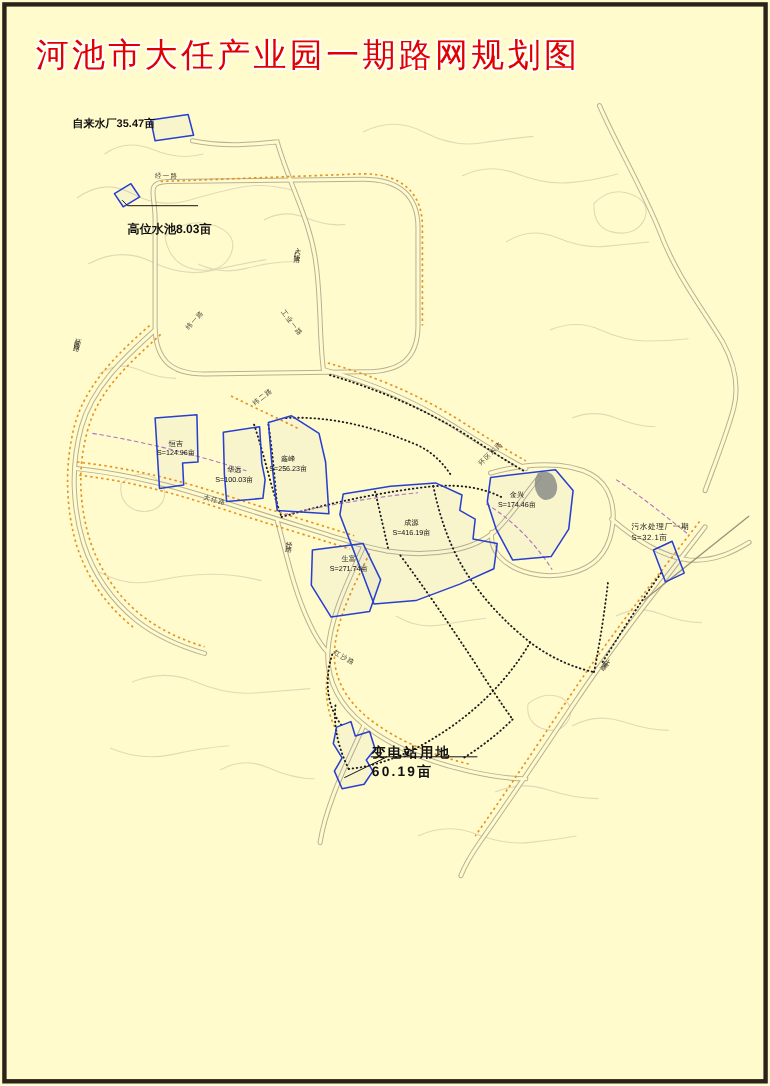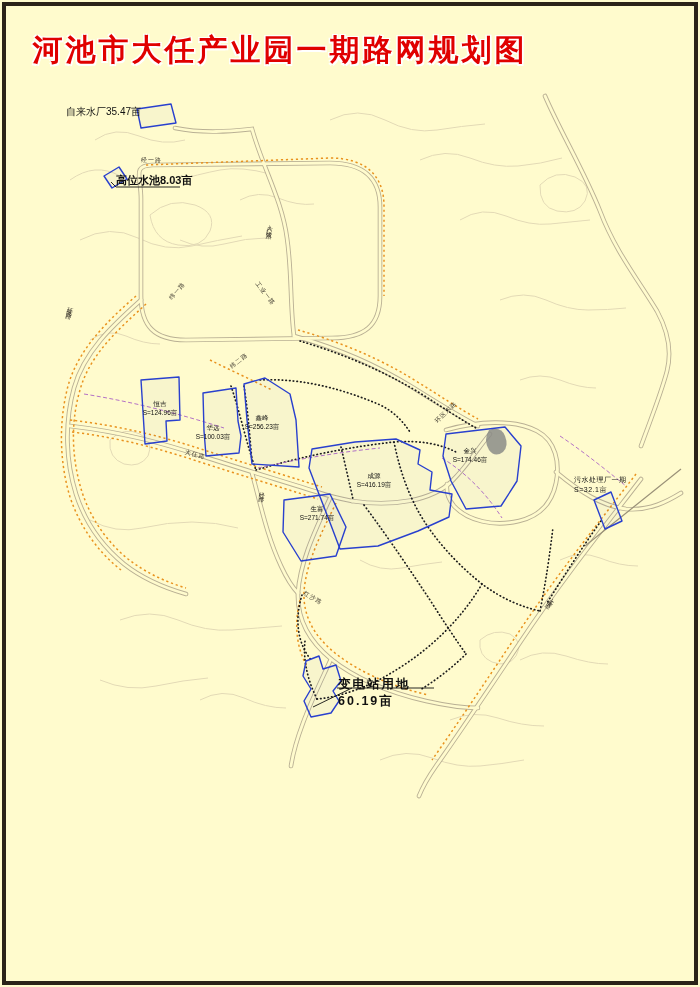--- a/index.html
+++ b/index.html
@@ -2,26 +2,26 @@
 <html><head>
 <meta charset="utf-8">
 <style>
   html,body{margin:0;padding:0;background:#ffffff;}
   .page{position:relative;width:700px;height:987px;background:#FFFBCD;overflow:hidden;
         font-family:"Liberation Sans",sans-serif;}
   .frame{position:absolute;inset:2px;border:4px solid #2B2318;pointer-events:none;z-index:50;}
   .map-art{position:absolute;left:0;top:0;z-index:1;}
 
   .page-title{position:absolute;left:0;top:30px;width:560px;text-align:center;z-index:10;
-    font-size:30px;font-weight:bold;letter-spacing:3px;color:#E00000;
+    font-size:30px;font-weight:normal;letter-spacing:3px;color:#E00000;
     text-shadow:-1.5px -1.5px 0 #fff,1.5px -1.5px 0 #fff,-1.5px 1.5px 0 #fff,1.5px 1.5px 0 #fff;}
 
   .lbl{position:absolute;color:#101010;white-space:nowrap;z-index:10;}
-  .fac-sm{font-size:10px;font-weight:normal;}
-  .fac-pool{font-size:11px;font-weight:bold;}
+  .fac-sm{font-size:10px;font-weight:bold;}
+  .fac-pool{font-size:11px;font-weight:bold;margin-top:28px;}
   .fac-sub{font-size:12.5px;font-weight:bold;letter-spacing:2px;line-height:17px;}
   .fac-sewage{font-size:7px;line-height:9.5px;letter-spacing:.5px;}
 
   .parcel-label{position:absolute;text-align:center;font-size:6.5px;line-height:8.5px;
     color:#101010;white-space:nowrap;z-index:10;}
 
   .road-label{position:absolute;font-size:6px;color:#3A352C;letter-spacing:1px;white-space:nowrap;
     transform:rotate(var(--rot,0deg));transform-origin:left top;z-index:9;}
   .road-label.v{writing-mode:vertical-rl;letter-spacing:2px;}
 </style>

